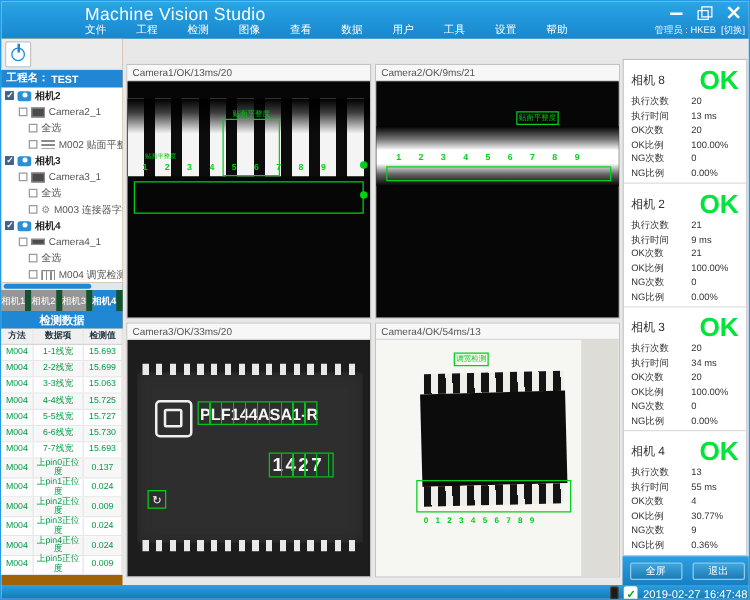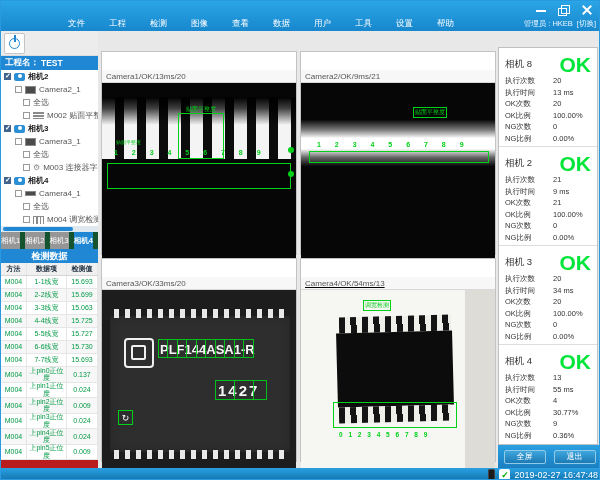--- a/index.html
+++ b/index.html
@@ -18,21 +18,21 @@
   .admin { position:absolute; right:5px; bottom:2px; color:#eaf6ff; font-size:7.5px; display:flex; gap:4px; }
   .win-controls { position:absolute; right:8px; top:3px; display:flex; gap:11px; align-items:center; }
   .win-controls .wbtn { width:12px; height:11px; position:relative; cursor:pointer; }
   .ic-min::after { content:""; position:absolute; left:1px; top:6px; width:10px; height:2px; background:#fff; }
   .ic-res::after { content:""; position:absolute; left:3px; top:1px; width:7px; height:7px; border:1.4px solid #fff; }
   .ic-res::before { content:""; position:absolute; left:0px; top:4px; width:7px; height:6px; border:1.4px solid #fff; background:#1f93d8; }
   .ic-close::before,.ic-close::after { content:""; position:absolute; left:5px; top:0; width:2px; height:12px; background:#fff; }
   .ic-close::before { transform:rotate(45deg); } .ic-close::after { transform:rotate(-45deg); }
 
   
-  .sidebar { position:absolute; left:0; top:30px; width:97px; height:437px; background:#b91c1c; }
+  .sidebar { position:absolute; left:0; top:30px; width:97px; height:437px; background:#a16207; }
   .side-toolbar { position:absolute; left:0; top:0; width:97px; height:25px; background:#ececec; border-bottom:1px solid #dcdcdc; }
   .power-btn { position:absolute; left:3px; top:2px; width:21px; height:21px; background:#fff; border:1px solid #c5c5c5; border-radius:2px; cursor:pointer; }
   .power-icon { position:absolute; left:4px; top:4px; width:11px; height:11px; border:1.6px solid #1f87d4; border-radius:50%; }
   .power-icon::after { content:""; position:absolute; left:3.5px; top:-4px; width:2px; height:7px; background:#1f87d4; }
   .proj-header { position:absolute; left:0; top:25px; width:97px; height:14px; background:#1f87d4; color:#fff;
                  font-size:8.5px; font-weight:bold; display:flex; align-items:center; padding-left:4px; gap:2px; }
   .tree { position:absolute; left:0; top:39px; width:97px; height:156px; background:#fff; overflow:hidden; }
   .trow { display:flex; align-items:center; height:13px; gap:3px; font-size:8px; color:#555; cursor:pointer; white-space:nowrap; }
   .trow.cam { color:#222; font-weight:bold; }
   .cb { width:7px; height:7px; border:1px solid #9a9a9a; background:#fff; flex:0 0 auto; position:relative; }
@@ -58,21 +58,21 @@
   .dt-row { display:flex; border-bottom:1px solid #e6e6e6; color:#009944; background:#fff; }
   .dt-row:nth-child(odd) { background:#f7f7f7; }
   .c1 { width:26px; } .c2 { width:40px; } .c3 { width:31px; }
   .dt-head span, .dt-row span { display:flex; align-items:center; justify-content:center; text-align:center;
         border-right:1px solid #e6e6e6; line-height:7.5px; }
   .dt-row.h13 { height:13px; } .dt-row.h15 { height:15.5px; }
 
   
   .camview { position:absolute; width:196px; height:204px; border:1px solid #c3c3c3; background:#fff; }
   .cam-title { height:13px; background:#f7f7f7; border-bottom:1px solid #d8d8d8; color:#555; font-size:8px;
-               display:flex; align-items:center; padding-left:4px;margin-top:18px; }
+               display:flex; align-items:center; padding-left:4px; }
   .cam-img { position:relative; width:100%; height:189px; overflow:hidden; }
   .g { color:#00d018; position:absolute; }
   .gbox { border:1px solid #00d018; position:absolute; }
 
   .img1,.img2 { background:#060606; }
   .pins1 { position:absolute; left:0; top:14px; width:196px; height:62px;
            background:repeating-linear-gradient(90deg,#f4f4f4 0 13px,#0c0c0c 13px 22px);
   }
   .pins1::after { content:""; position:absolute; inset:0;
            background:linear-gradient(#000 0,rgba(0,0,0,.75) 18%,rgba(0,0,0,0) 45%); }
@@ -115,20 +115,21 @@
   .check-ic { width:11px; height:11px; background:#fff; border-radius:2px; color:#0a0; font-size:9px; font-weight:bold;
               display:flex; align-items:center; justify-content:center; line-height:10px; }
   .bb-time { color:#fff; font-size:9px; }
 </style>
 </head>
 <body>
 
 <div id="app">
 
   <div class="titlebar">
+    <div class="app-title">Machine Vision Studio</div>
     <div class="win-controls">
       <span class="wbtn ic-min"></span>
       <span class="wbtn ic-res"></span>
       <span class="wbtn ic-close"></span>
     </div>
     <div class="menubar">
       <span>文件</span>
       <span>工程</span>
       <span>检测</span>
       <span>图像</span>
@@ -331,21 +332,21 @@
       <div class="pinrow" style="top:160px;"></div>
       <div class="logo3"></div>
       <span class="chip-text" style="left:58px; top:52px; font-size:13px;">PLF144ASA1-R</span>
       <div class="charbox" style="left:56px; top:49px; width:96px; height:19px;"></div>
       <span class="chip-text" style="left:116px; top:92px; font-size:15px; letter-spacing:2px;">1427</span>
       <div class="charbox" style="left:113px; top:90px; width:52px; height:20px;"></div>
       <div class="gbox" style="left:16px; top:120px; width:15px; height:15px; color:#fff; font-size:9px; text-align:center; line-height:14px;"><span>↻</span></div>
     </div>
   </div>
 
-  <div class="camview" style="left:299px; top:257px;text-decoration:underline;">
+  <div class="camview" style="left:299px; top:257px;">
     <div class="cam-title">Camera4/OK/54ms/13</div>
     <div class="cam-img img4">
       <div class="img4-shade"></div>
       <span class="g" style="left:62px; top:10px; font-size:6px; border:1px solid #00d018; padding:0 1px;">调宽检测</span>
       <div class="pins4" style="top:26px;"></div>
       <div class="chip4"></div>
       <div class="pins4" style="top:116px;"></div>
       <div class="gbox" style="left:32px; top:112px; width:124px; height:26px;"></div>
       <span class="g" style="left:38px; top:141px; font-size:6.5px; font-weight:bold; word-spacing:4px;">0 1 2 3 4 5 6 7 8 9</span>
     </div>

